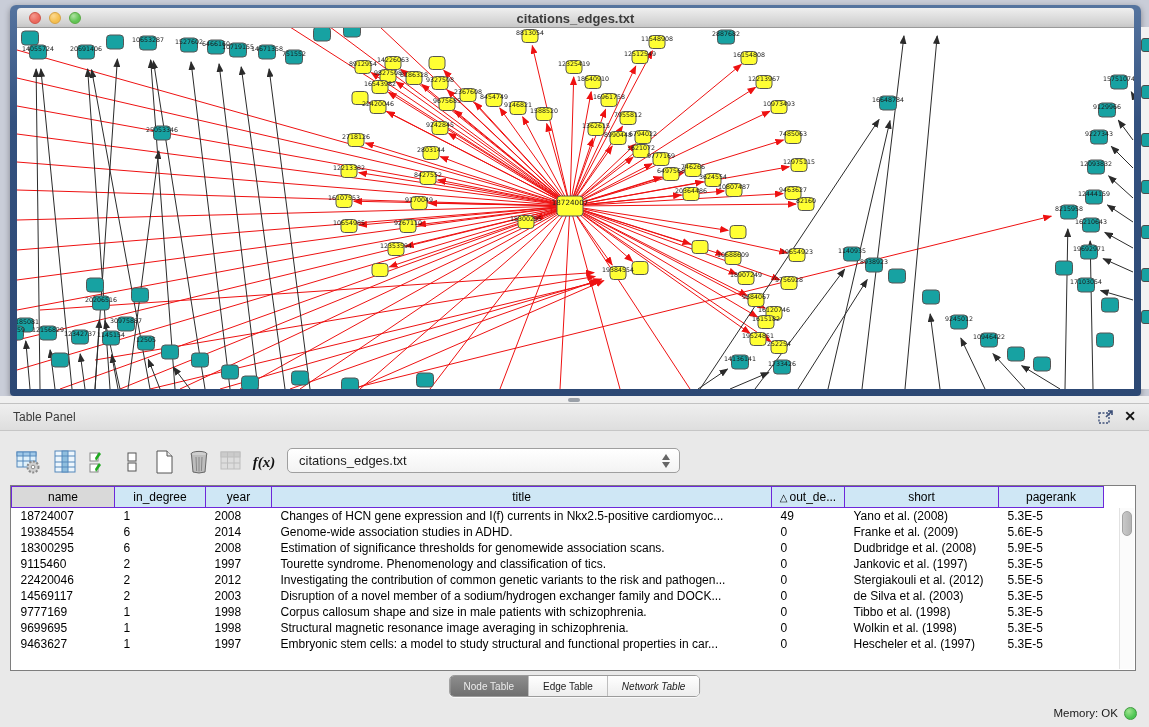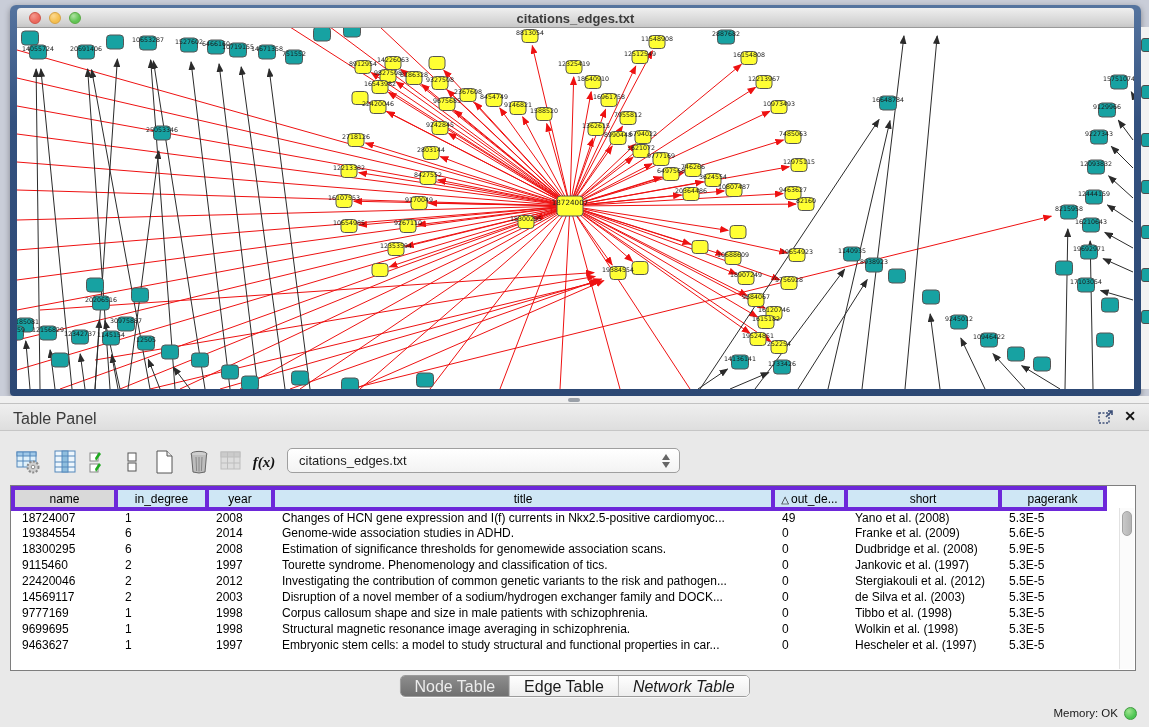--- a/index.html
+++ b/index.html
@@ -32,21 +32,21 @@
   
   #splitter { position:absolute; left:0; top:396px; width:1149px; height:7px; background:#f0f0f0; }
   #splitter-handle { position:absolute; left:568px; top:2px; width:12px; height:4px;
     background:#9aa0a8; border-radius:2px; }
 
   
   #table-panel { position:absolute; left:0; top:403px; width:1149px; height:324px;
     background:#e9e9e9; border-top:1px solid #c2c2c2; }
   #panel-header { position:relative; height:27px; background:linear-gradient(#efefef,#dedede);
     border-bottom:1px solid #c6c6c6; }
-  #panel-header .ptitle { position:absolute; left:13px; top:6px; font-size:16px; color:#3a3a3a; }
+  #panel-header .ptitle { position:absolute; left:13px; top:6px; font-size:12px; color:#3a3a3a; }
   #undock-icon { position:absolute; right:36px; top:6px; width:15px; height:14px; cursor:pointer; }
   #close-panel { position:absolute; right:13px; top:4px; font-size:14px; font-weight:bold; color:#111; cursor:pointer; }
 
   
   #toolbar { position:absolute; left:0; top:38px; width:1149px; height:40px; }
   .tool-btn { position:absolute; top:4px; width:32px; height:32px; display:flex;
     align-items:center; justify-content:center; border-radius:4px; }
   .fx { font-family:"Liberation Serif", serif; font-style:italic; font-weight:bold;
     font-size:15px; color:#111; }
   #table-select { position:absolute; left:287px; top:6px; width:393px; height:25px;
@@ -55,36 +55,36 @@
   #table-select .steppers { position:absolute; right:8px; top:3px; width:9px; height:18px; }
   #table-select .steppers .up { position:absolute; top:2px; left:0; width:0; height:0;
     border-left:4.5px solid transparent; border-right:4.5px solid transparent; border-bottom:6px solid #666; }
   #table-select .steppers .dn { position:absolute; bottom:2px; left:0; width:0; height:0;
     border-left:4.5px solid transparent; border-right:4.5px solid transparent; border-top:6px solid #666; }
 
   
   #table-frame { position:absolute; left:10px; top:81px; width:1126px; height:186px;
     background:#ffffff; border:1px solid #7e7e7e; overflow:hidden; }
   table#node-table { border-collapse:collapse; table-layout:fixed; width:1092px; font-size:12px; }
-  #node-table th { height:21px; background:#cfe7f5; border:4px solid #6d28d9;
+  #node-table th { height:21px; background:#cfe7f5; border:1px solid #6d28d9;
     font-weight:normal; font-size:12px; color:#000; text-align:center; overflow:hidden; white-space:nowrap; }
   #node-table th.first { background:#d9d9d9; }
   #node-table td { height:16px; padding:0 0 0 9px; color:#000; white-space:nowrap;
     overflow:hidden; border:none; }
   .sort-arrow { font-size:10px; margin-right:2px; }
   #vscroll { position:absolute; right:1px; top:22px; width:15px; bottom:1px;
     background:#fbfbfb; border-left:1px solid #e2e2e2; }
   #vscroll .thumb { position:absolute; left:2px; top:3px; width:10px; height:25px;
     background:linear-gradient(90deg,#c9c9c9,#b4b4b4); border:1px solid #a2a2a2; border-radius:6px; }
 
   
   #table-tabs { position:absolute; left:50%; transform:translateX(-50%); top:271px;
     display:flex; height:22px; border:1px solid #9b9b9b; border-radius:5px; overflow:hidden;
     background:#fff; box-shadow:0 1px 0 rgba(255,255,255,.7); }
-  .tab-seg { padding:0 14px; font-size:16px; line-height:21px; color:#1a1a1a;
+  .tab-seg { padding:0 14px; font-size:10px; line-height:21px; color:#1a1a1a;
     background:linear-gradient(#ffffff,#ededed); border-right:1px solid #b9b9b9; cursor:pointer; }
   .tab-seg:last-child { border-right:none;font-style:italic; }
   .tab-seg.selected { background:linear-gradient(#8d8d8d,#707070); color:#ececec; }
 
   
   #status { position:absolute; right:12px; bottom:5px; height:18px; display:flex; align-items:center; }
   #status .mem-label { font-size:11.5px; color:#1a1a1a; margin-right:6px; }
   #mem-dot { width:13px; height:13px; border-radius:50%;
     background:radial-gradient(circle at 35% 30%, #9fe48f,#4cc552 65%); border:1px solid #3f9a3f; }
 </style>

